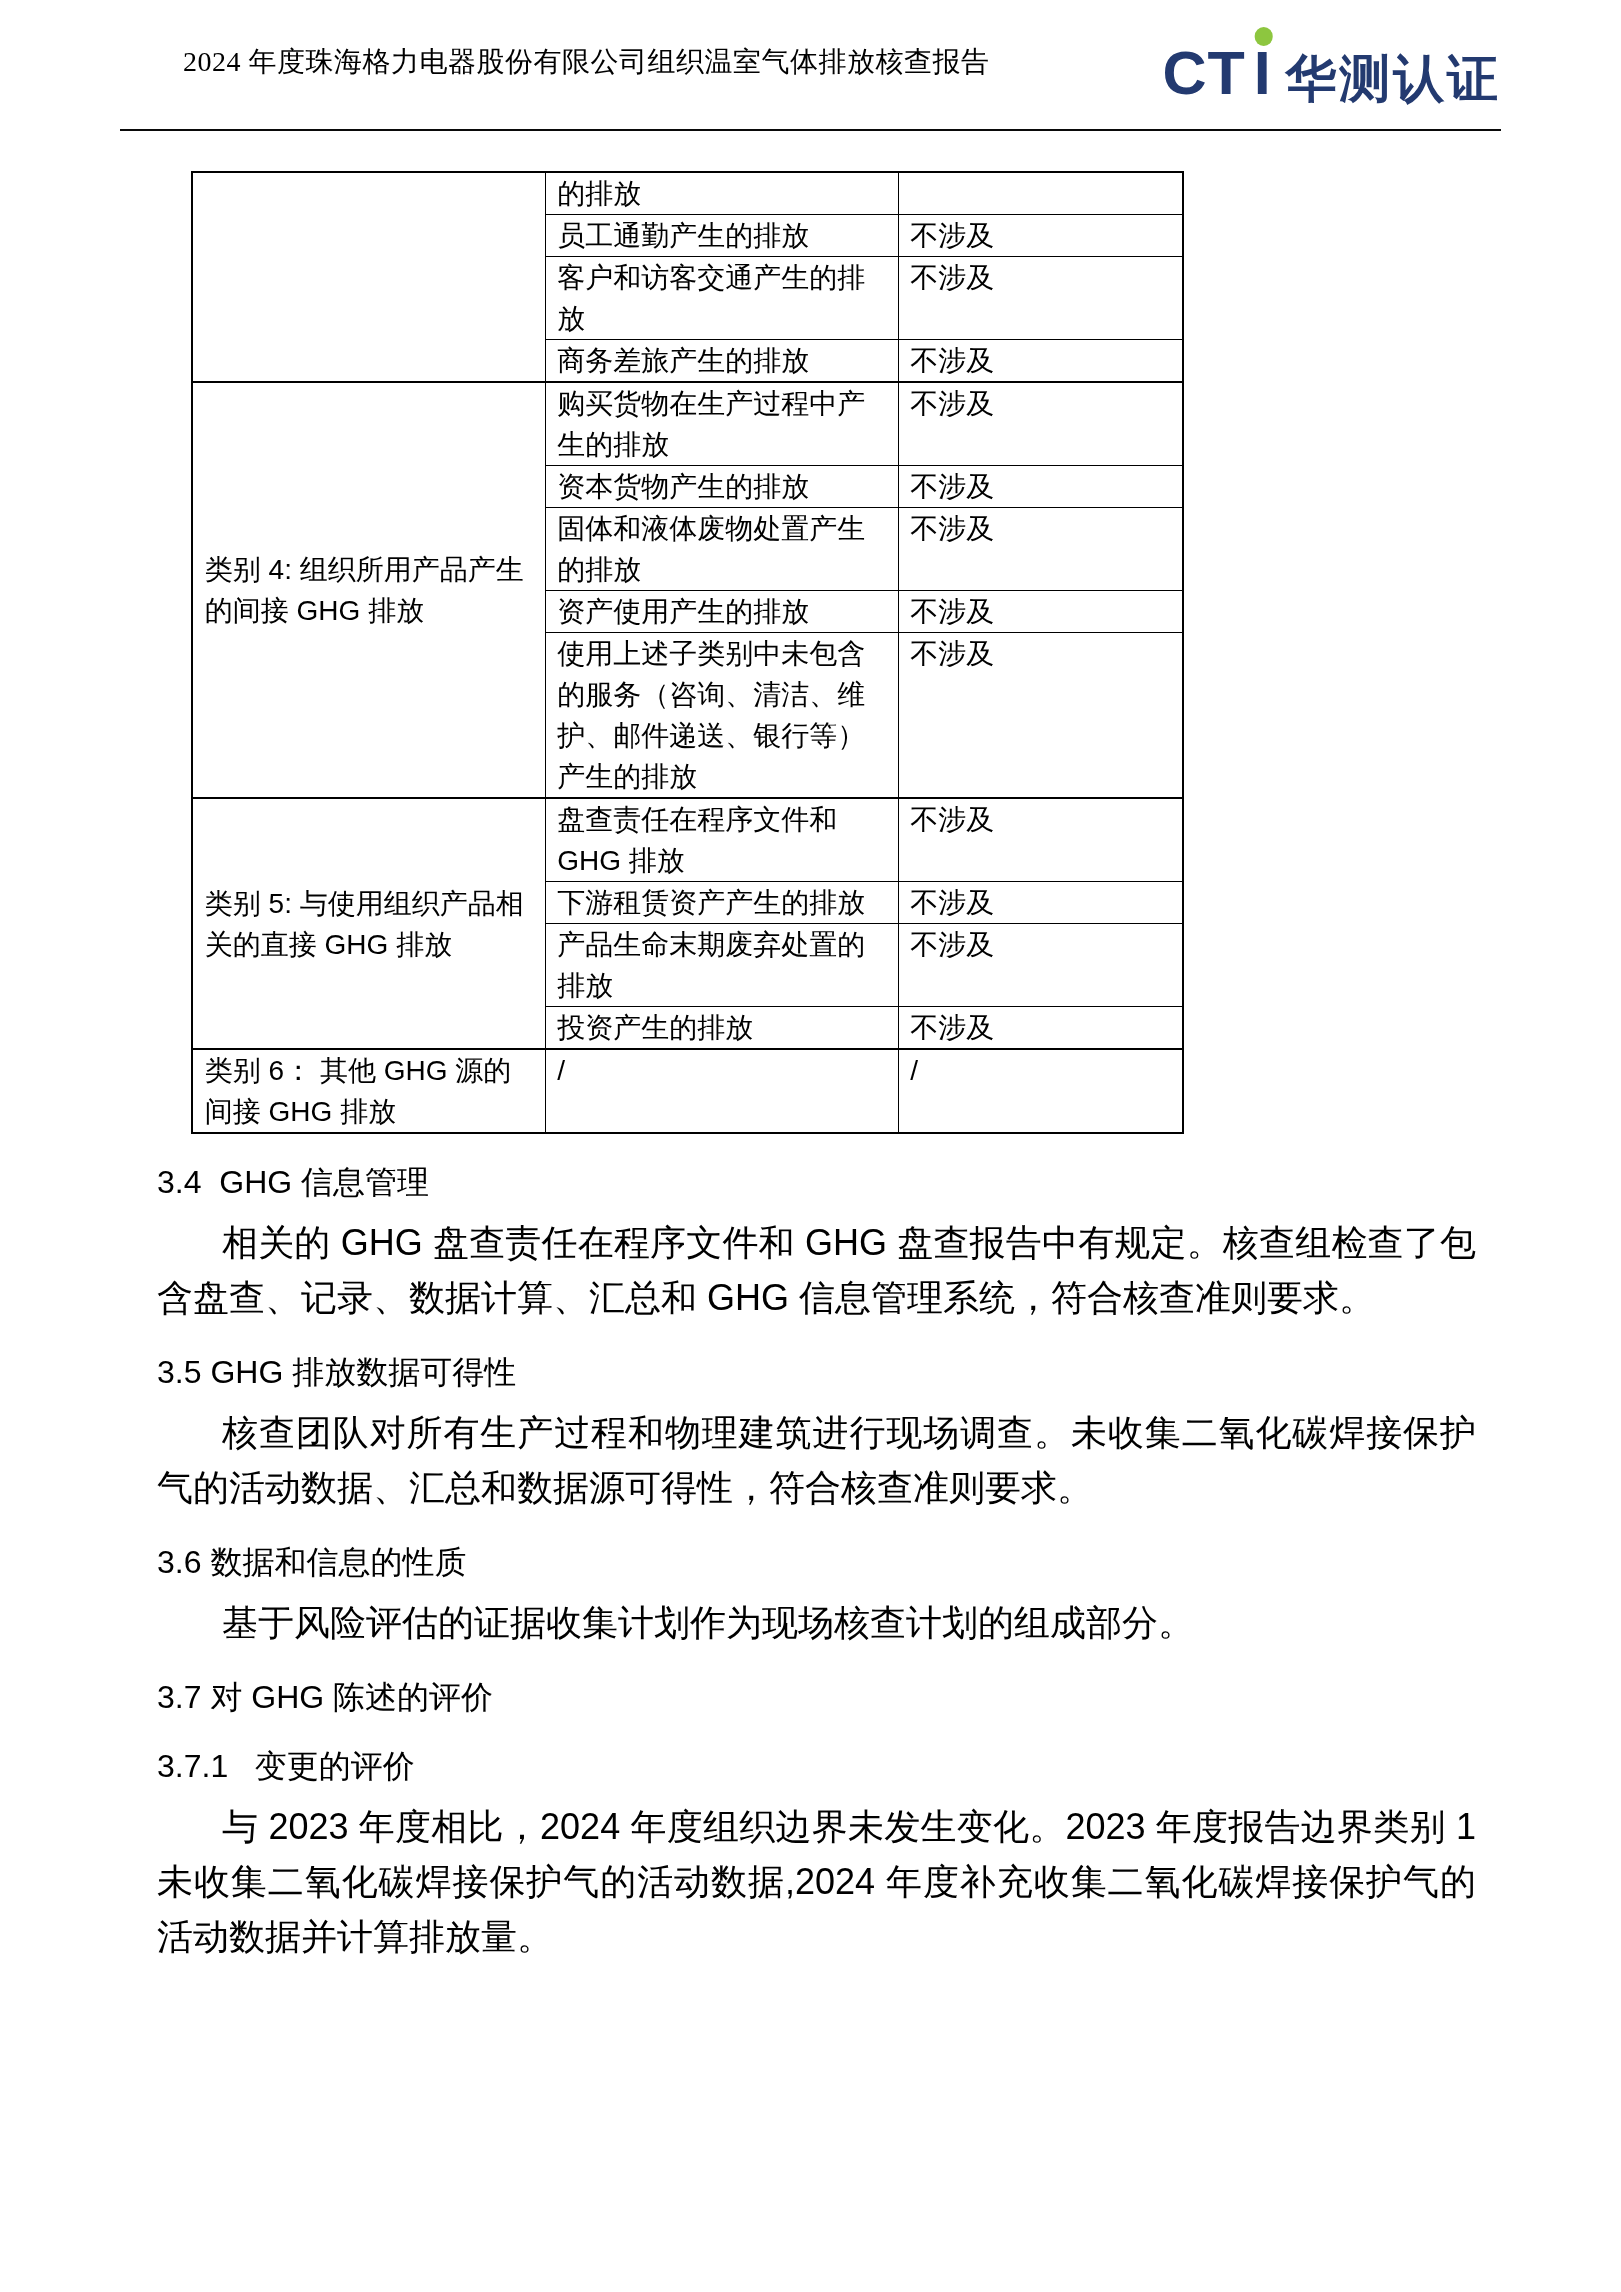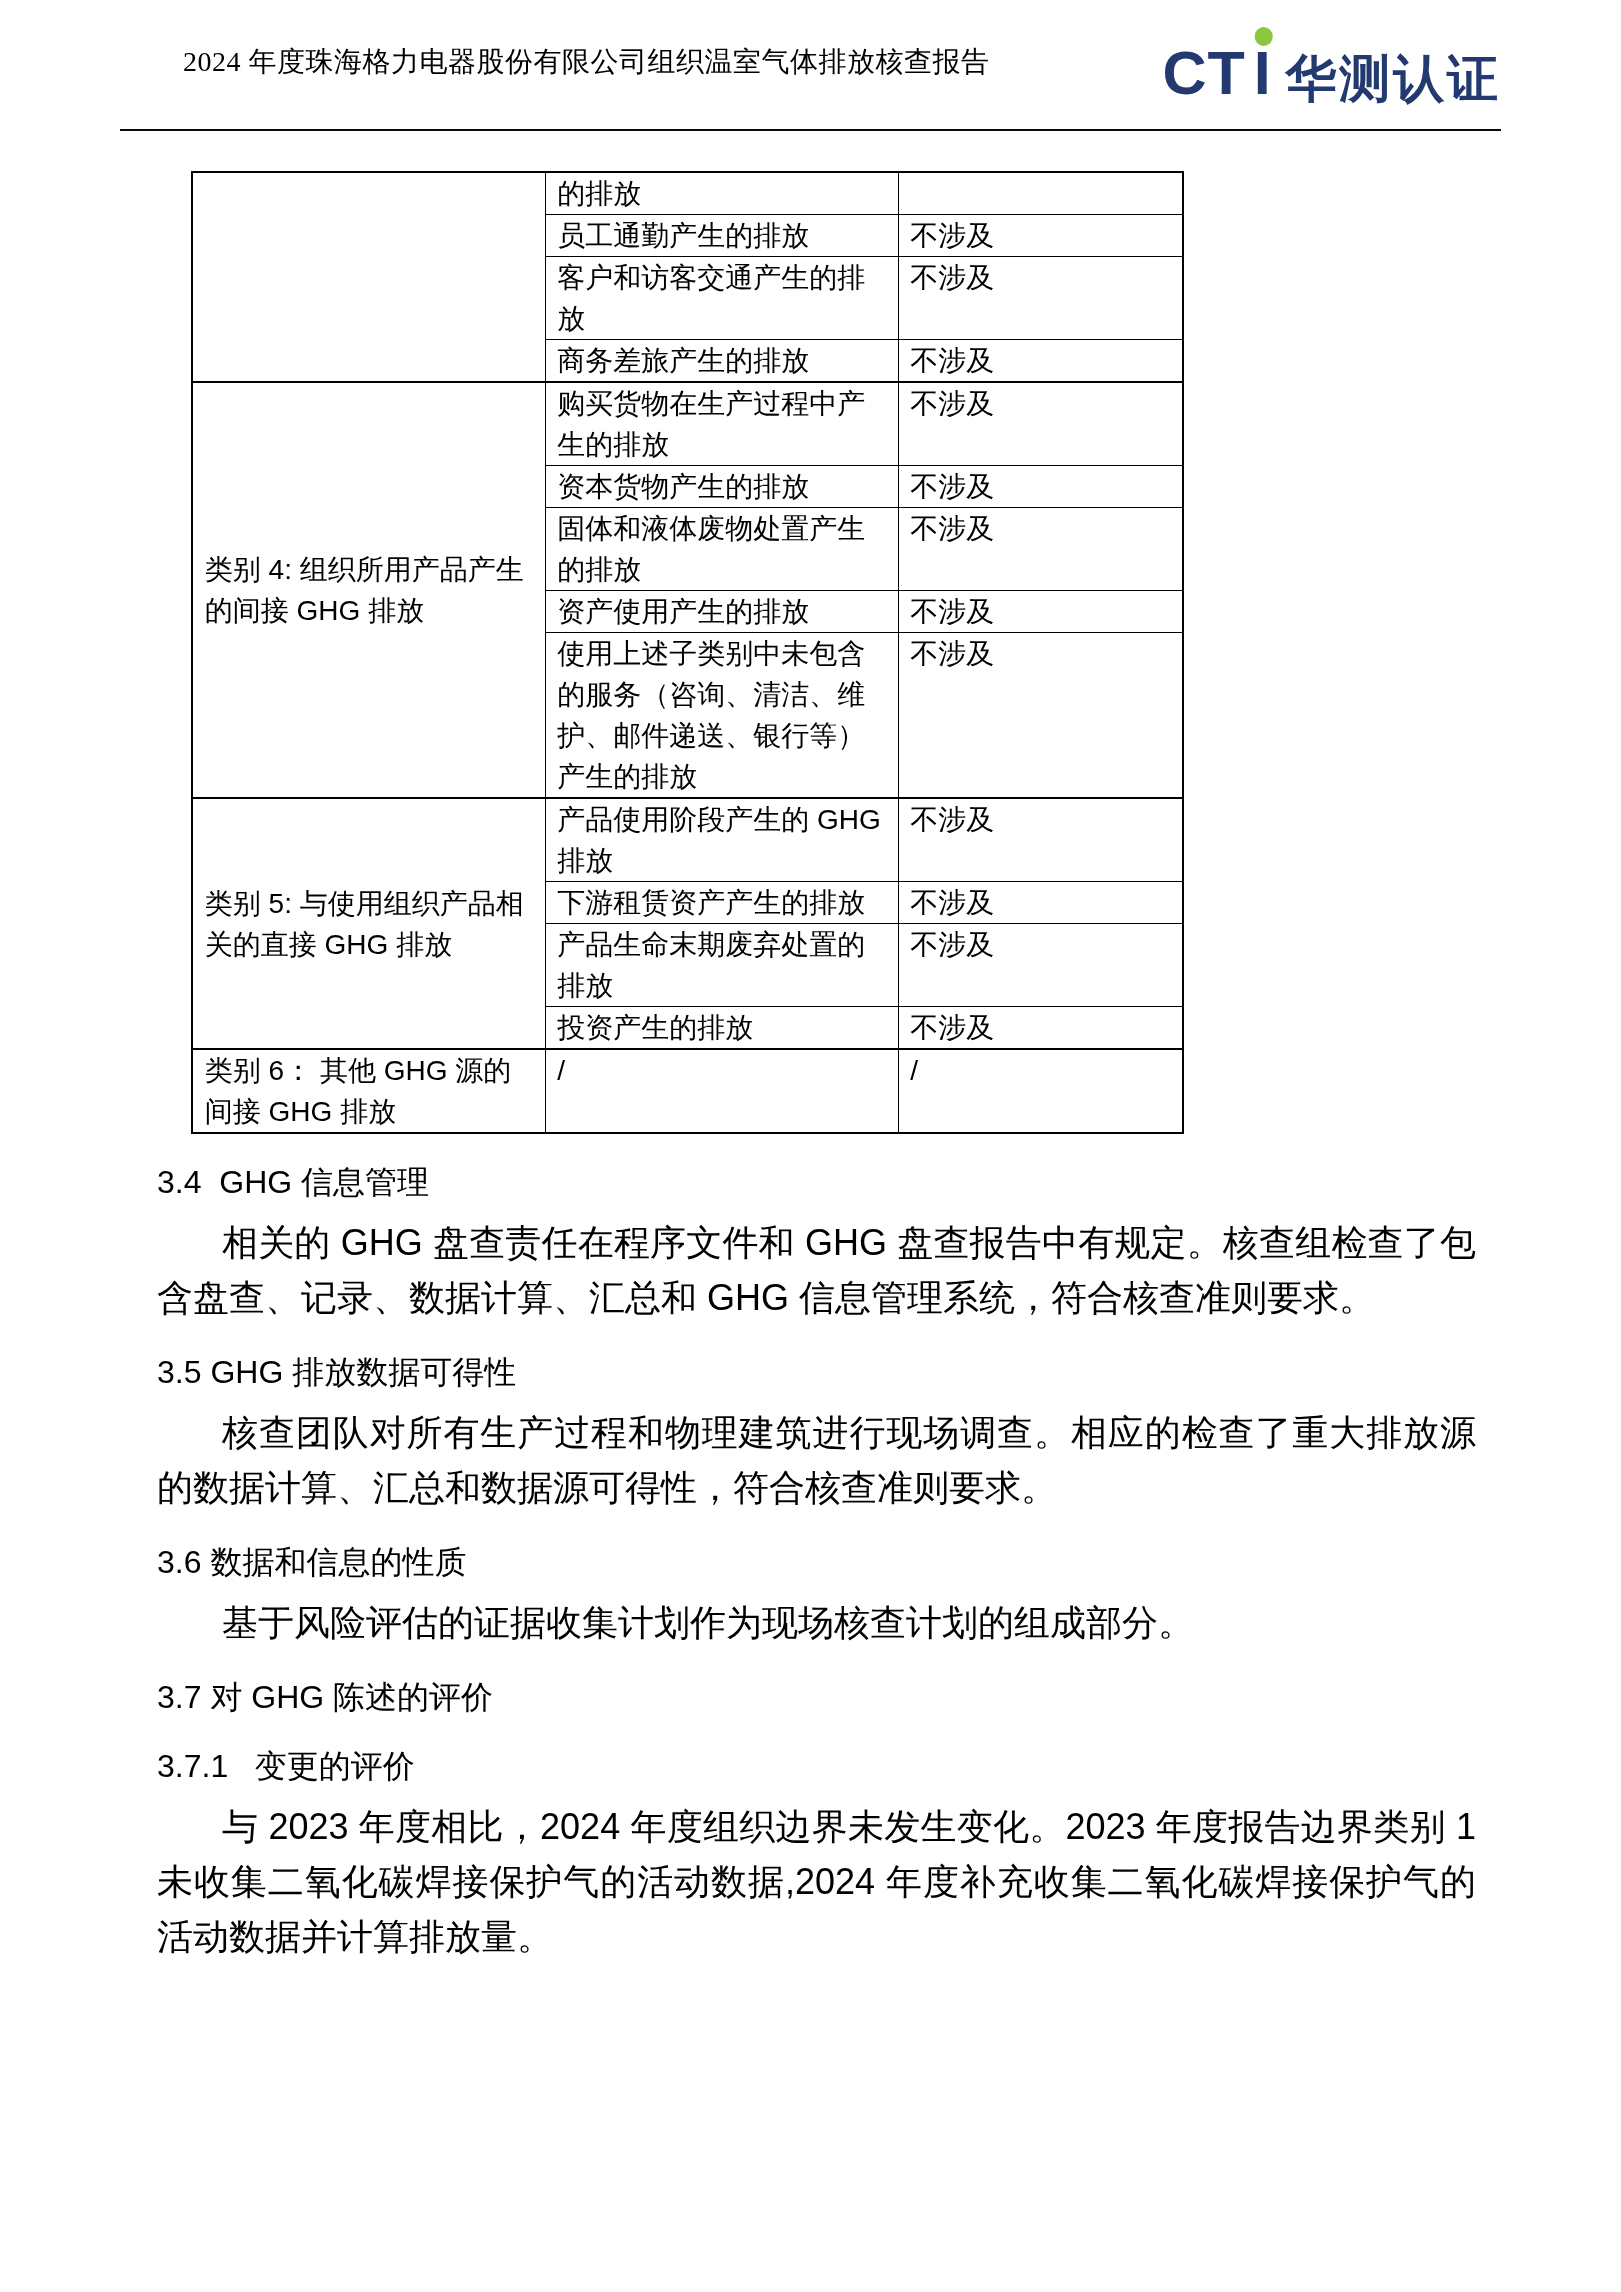--- a/index.html
+++ b/index.html
@@ -172,21 +172,21 @@
         <td>资产使用产生的排放</td>
         <td>不涉及</td>
       </tr>
       <tr>
         <td>使用上述子类别中未包含的服务（咨询、清洁、维护、邮件递送、银行等）产生的排放</td>
         <td>不涉及</td>
       </tr>
 
       <tr class="sec">
         <td class="cat" rowspan="4">类别 5: 与使用组织产品相关的直接 GHG 排放</td>
-        <td>产品使用阶段产生的 GHG 排放</td>
+        <td>盘查责任在程序文件和 GHG 排放</td>
         <td>不涉及</td>
       </tr>
       <tr>
         <td>下游租赁资产产生的排放</td>
         <td>不涉及</td>
       </tr>
       <tr>
         <td>产品生命末期废弃处置的排放</td>
         <td>不涉及</td>
       </tr>
@@ -201,21 +201,21 @@
         <td>/</td>
       </tr>
     </tbody>
   </table>
 
   <div class="content">
     <div class="h2">3.4  GHG 信息管理</div>
     <div class="para">相关的 GHG 盘查责任在程序文件和 GHG 盘查报告中有规定。核查组检查了包含盘查、记录、数据计算、汇总和 GHG 信息管理系统，符合核查准则要求。</div>
 
     <div class="h2">3.5 GHG 排放数据可得性</div>
-    <div class="para">核查团队对所有生产过程和物理建筑进行现场调查。相应的检查了重大排放源的数据计算、汇总和数据源可得性，符合核查准则要求。</div>
+    <div class="para">核查团队对所有生产过程和物理建筑进行现场调查。未收集二氧化碳焊接保护气的活动数据、汇总和数据源可得性，符合核查准则要求。</div>
 
     <div class="h2">3.6 数据和信息的性质</div>
     <div class="para">基于风险评估的证据收集计划作为现场核查计划的组成部分。</div>
 
     <div class="h2">3.7 对 GHG 陈述的评价</div>
 
     <div class="h2">3.7.1   变更的评价</div>
     <div class="para">与 2023 年度相比，2024 年度组织边界未发生变化。2023 年度报告边界类别 1 未收集二氧化碳焊接保护气的活动数据,2024 年度补充收集二氧化碳焊接保护气的活动数据并计算排放量。</div>
   </div>
 

